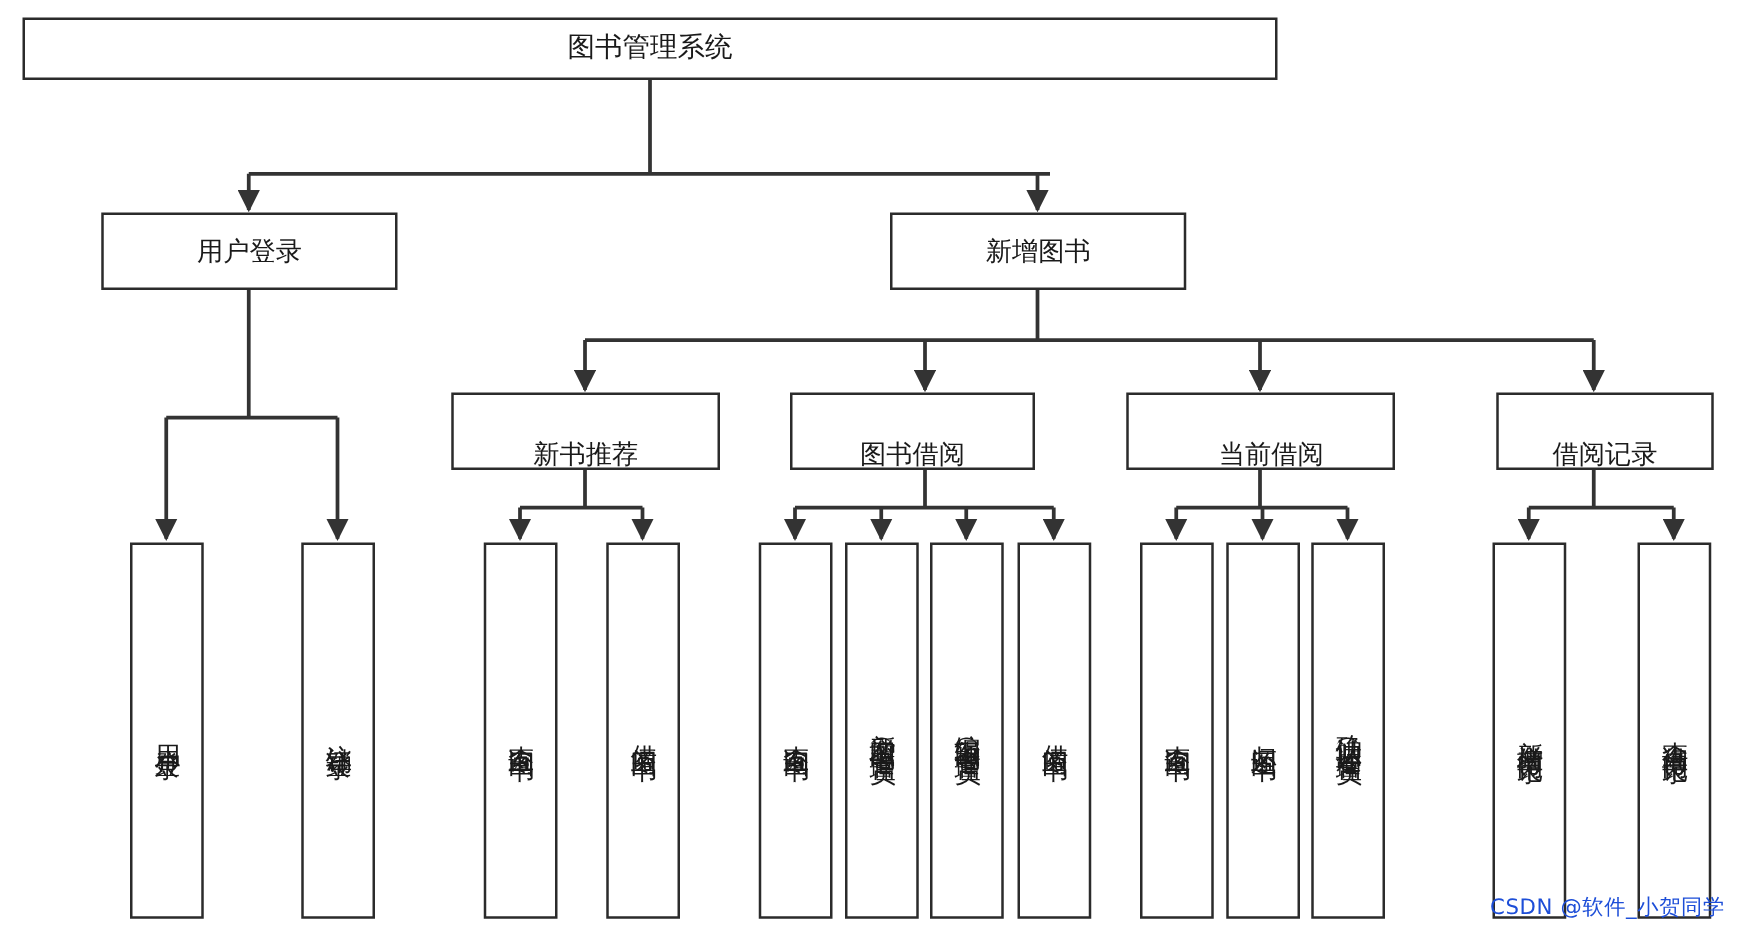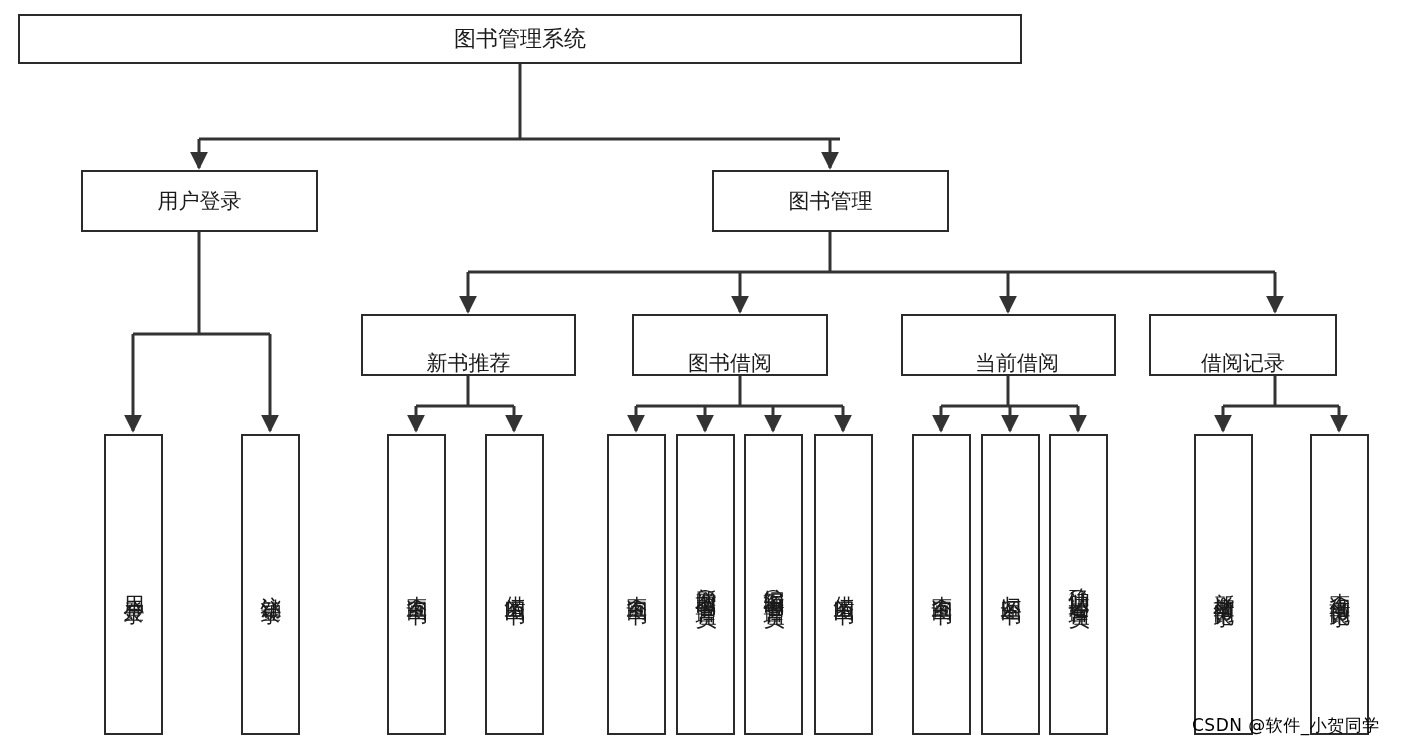--- a/index.html
+++ b/index.html
@@ -56,21 +56,21 @@
     letter-spacing: 3px;
     line-height: 1;
     max-height: 100%;
   }
   #watermark {
     position: absolute;
     left: 1192px;
     top: 714px;
     font-family: "DejaVu Sans", "Liberation Sans", sans-serif;
     font-size: 17px;
-    color: #000000;
+    color: #1d4ed8;
     white-space: nowrap;
     letter-spacing: 0.5px;
   }
 </style>
 </head>
 <body>
 
 <div id="canvas">
 
   <svg id="diagram-svg" viewBox="0 0 1405 747" xmlns="http://www.w3.org/2000/svg">
@@ -127,33 +127,33 @@
   </svg>
 
   <div class="node root" style="left:18px; top:14px; width:1004px; height:50px;">
     <span class="node-label">图书管理系统</span>
   </div>
 
   <div class="node lvl1" style="left:81px; top:170px; width:237px; height:62px;">
     <span class="node-label">用户登录</span>
   </div>
   <div class="node lvl1" style="left:712px; top:170px; width:237px; height:62px;">
-    <span class="node-label">图书管理</span>
+    <span class="node-label">新增图书</span>
   </div>
 
   <div class="node lvl2" style="left:361px; top:314px; width:215px; height:62px;">
     <span class="node-label">新书推荐</span>
   </div>
   <div class="node lvl2" style="left:632px; top:314px; width:196px; height:62px;">
     <span class="node-label">图书借阅</span>
   </div>
   <div class="node lvl2" style="left:901px; top:314px; width:215px; height:62px;padding-left:17px;">
     <span class="node-label">当前借阅</span>
   </div>
-  <div class="node lvl2" style="left:1149px; top:314px; width:188px; height:62px;">
+  <div class="node lvl2" style="left:1197px; top:314px; width:174px; height:62px;">
     <span class="node-label">借阅记录</span>
   </div>
 
   <div class="node leaf" style="left:104px; top:434px; width:59px; height:301px;">
     <span class="node-label">用户登录</span>
   </div>
   <div class="node leaf" style="left:241px; top:434px; width:59px; height:301px;">
     <span class="node-label">注销登录</span>
   </div>
 

